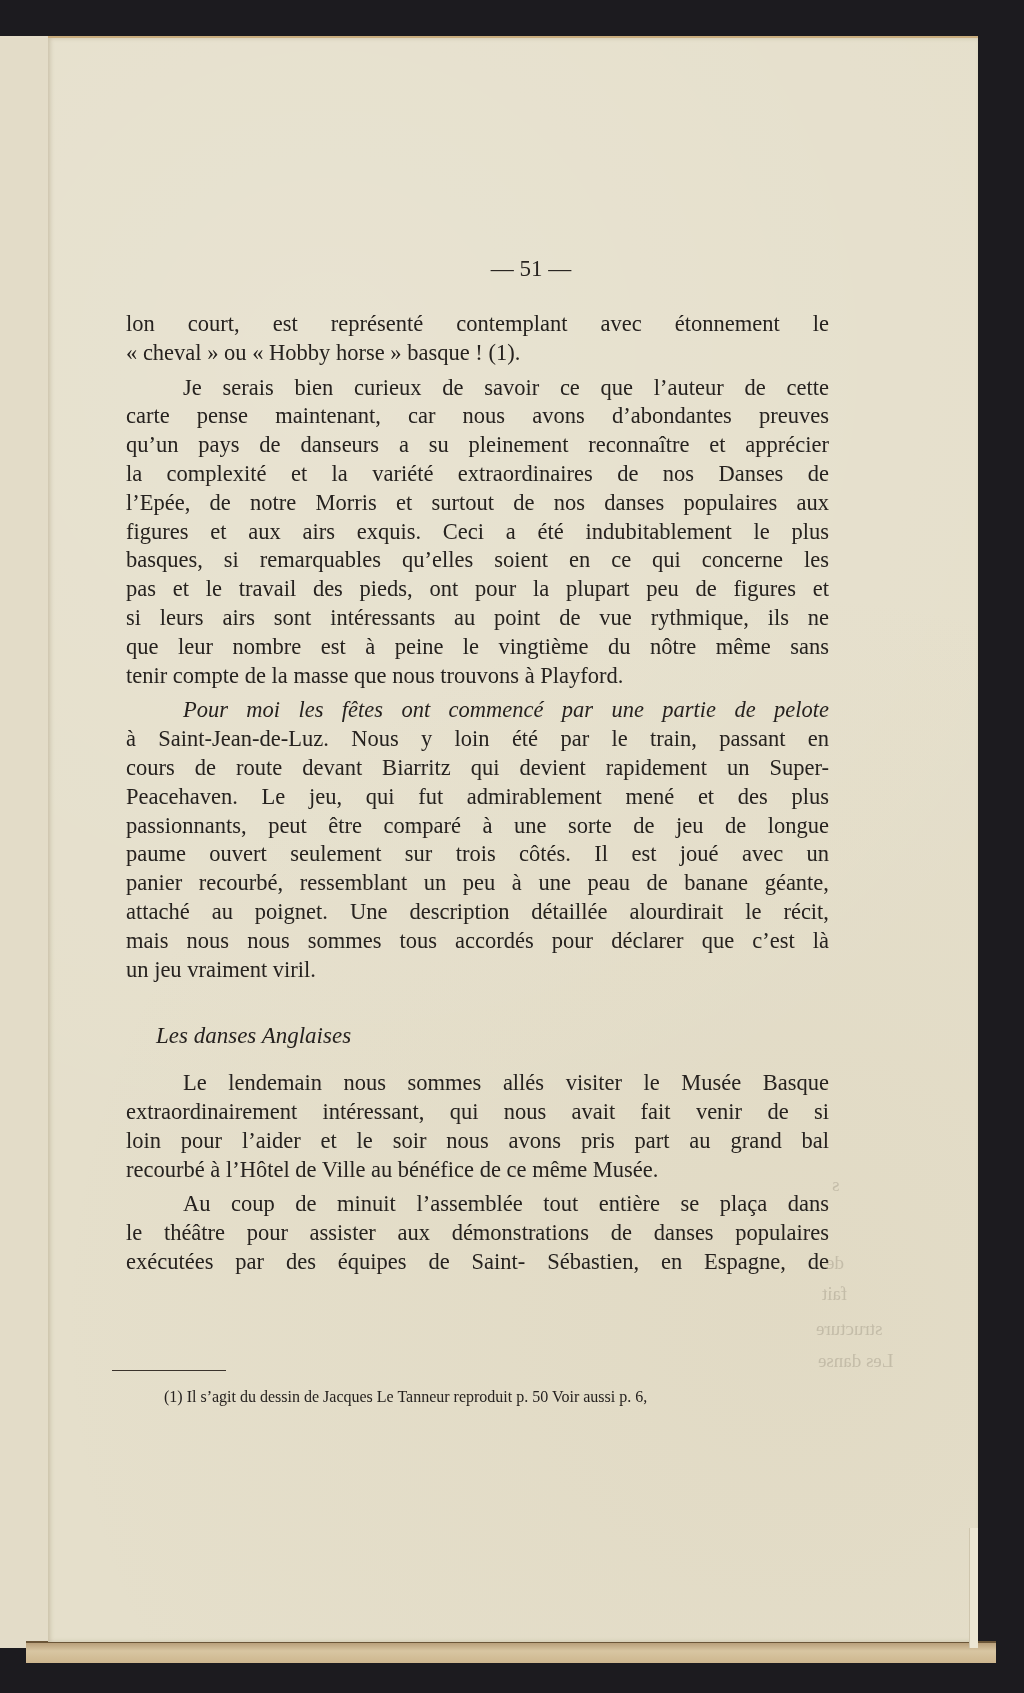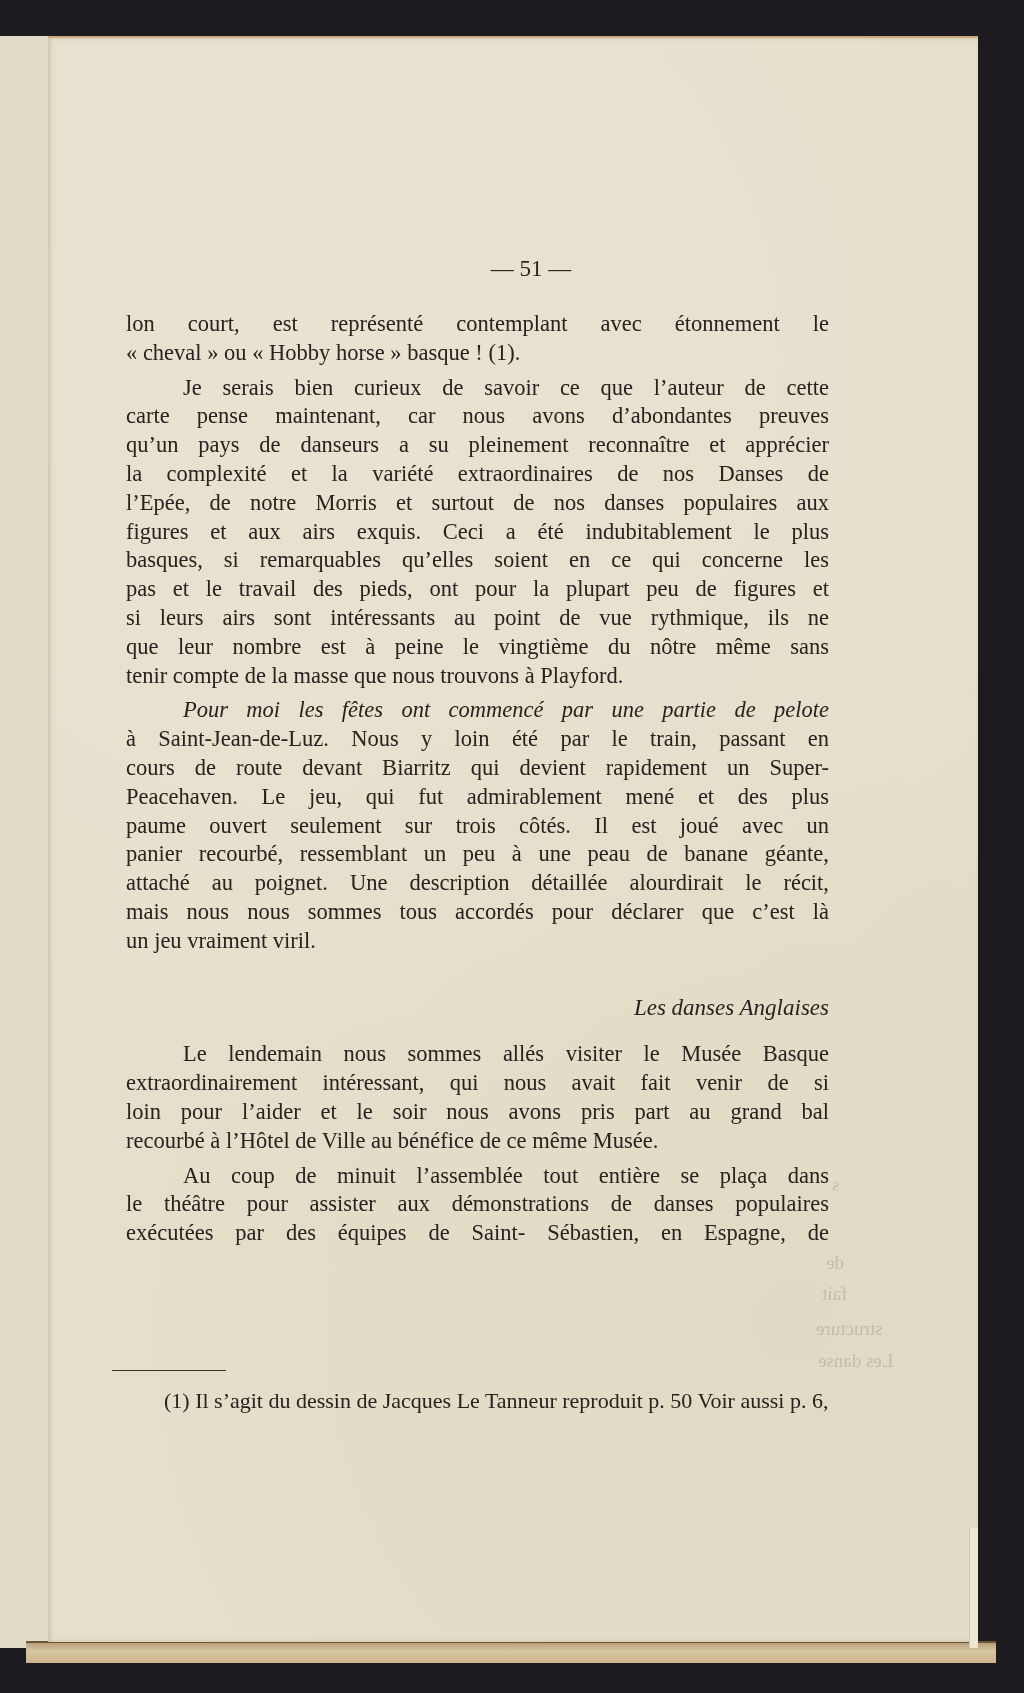--- a/index.html
+++ b/index.html
@@ -84,40 +84,40 @@
     }
     .line {
       display: block;
       text-align-last: justify;
       white-space: nowrap;
     }
     .line.last {
       text-align-last: left;
     }
     .section-heading {
-      text-align: right;
+      text-align: left;
       font-style: italic;
       font-size: 23px;
       margin: 38px 0 18px 0;
       padding-left: 30px;
     }
     .footnote-rule {
       position: absolute;
       left: 112px;
       top: 1370px;
       width: 114px;
       height: 0;
       border-top: 1.5px solid #3a332c;
     }
     .footnote {
       position: absolute;
       left: 164px;
       top: 1388px;
       font-family: "Liberation Serif", serif;
-      font-size: 22px;
+      font-size: 16px;
       color: #26221f;
       white-space: nowrap;
     }
     .bleed {
       position: absolute;
       font-family: "Liberation Serif", serif;
       color: rgba(90,80,70,0.22);
       transform: scaleX(-1);
       font-size: 19px;
       white-space: nowrap;
@@ -151,20 +151,21 @@
         <span class="line">pas et le travail des pieds, ont pour la plupart peu de figures et</span>
         <span class="line">si leurs airs sont intéressants au point de vue rythmique, ils ne</span>
         <span class="line">que leur nombre est à peine le vingtième du nôtre même sans</span>
         <span class="line last">tenir compte de la masse que nous trouvons à Playford.</span>
       </p>
       <p class="indent" style="text-indent: 0px;">
         <span class="line" style="padding-left: 57px; font-style: italic;">Pour moi les fêtes ont commencé par une partie de pelote</span>
         <span class="line">à Saint-Jean-de-Luz. Nous y loin été par le train, passant en</span>
         <span class="line">cours de route devant Biarritz qui devient rapidement un Super-</span>
         <span class="line">Peacehaven. Le jeu, qui fut admirablement mené et des plus</span>
+        <span class="line">passionnants, peut être comparé à une sorte de jeu de longue</span>
         <span class="line">paume ouvert seulement sur trois côtés. Il est joué avec un</span>
         <span class="line">panier recourbé, ressemblant un peu à une peau de banane géante,</span>
         <span class="line">attaché au poignet. Une description détaillée alourdirait le récit,</span>
         <span class="line">mais nous nous sommes tous accordés pour déclarer que c’est là</span>
         <span class="line last">un jeu vraiment viril.</span>
       </p>
     </div>
   <div class="section-heading">Les danses Anglaises</div>
   <div id="section-container">
       <p class="indent" style="text-indent: 0px;">

